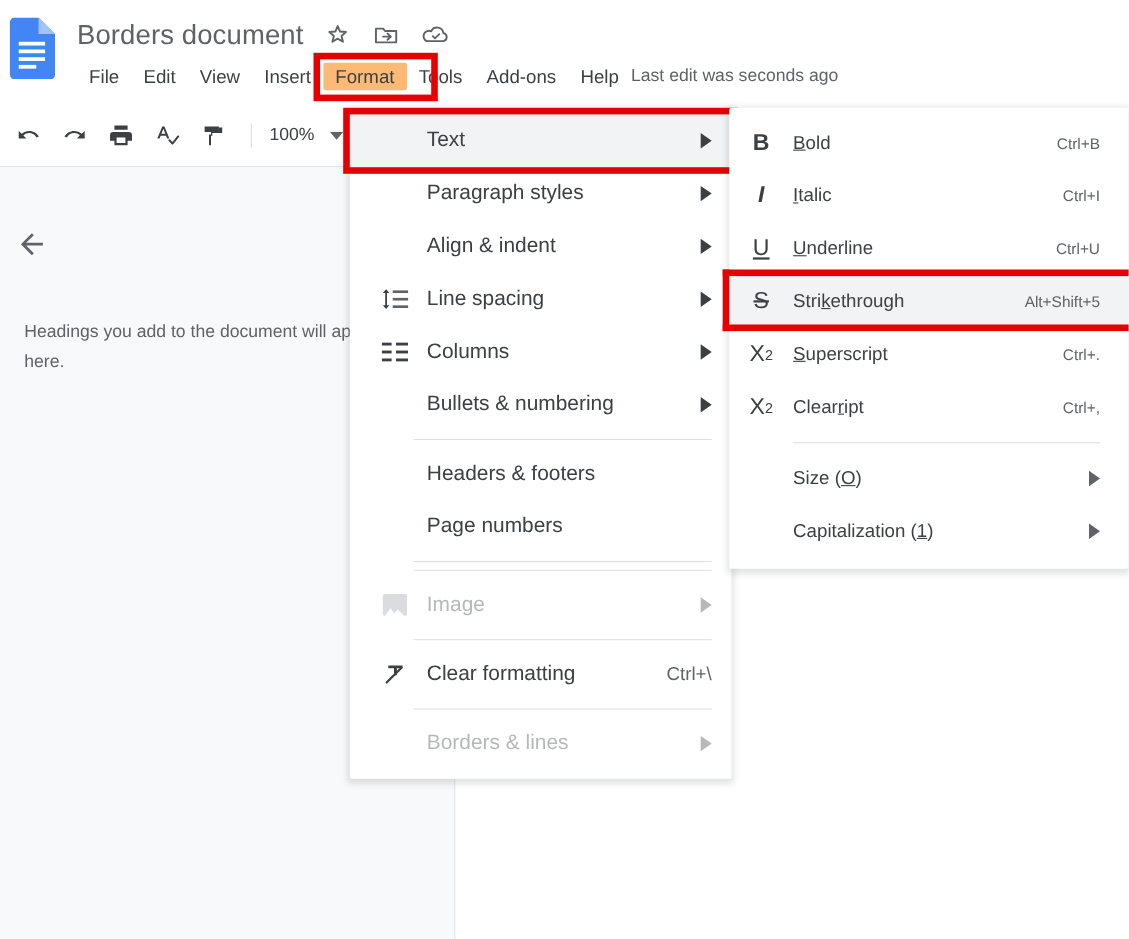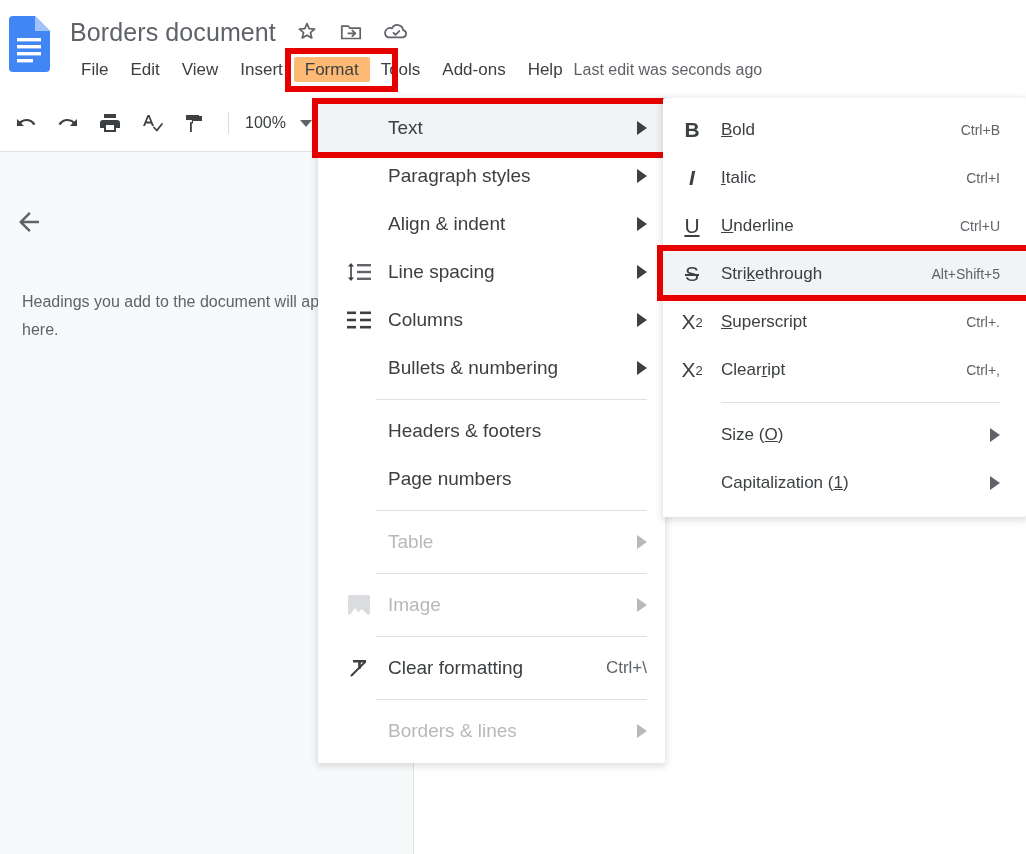--- a/index.html
+++ b/index.html
@@ -337,25 +337,20 @@
       <span class="mi-label">Headers &amp; footers</span>
     </div>
 
     <div class="mi">
       <span class="mi-icon"></span>
       <span class="mi-label">Page numbers</span>
     </div>
 
     <div class="mi-sep"></div>
 
-    <div class="mi disabled">
-      <span class="mi-icon"></span>
-      <span class="mi-label">Table</span>
-      <span class="mi-arrow"></span>
-    </div>
 
     <div class="mi-sep"></div>
 
     <div class="mi disabled">
       <span class="mi-icon">
         <span class="img-ph">
           <svg width="22" height="12" viewBox="0 0 22 12">
             <path d="M2 12l5-7 3.4 4.4L13.5 6 20 12z" fill="#ffffff"></path>
           </svg>
         </span>

